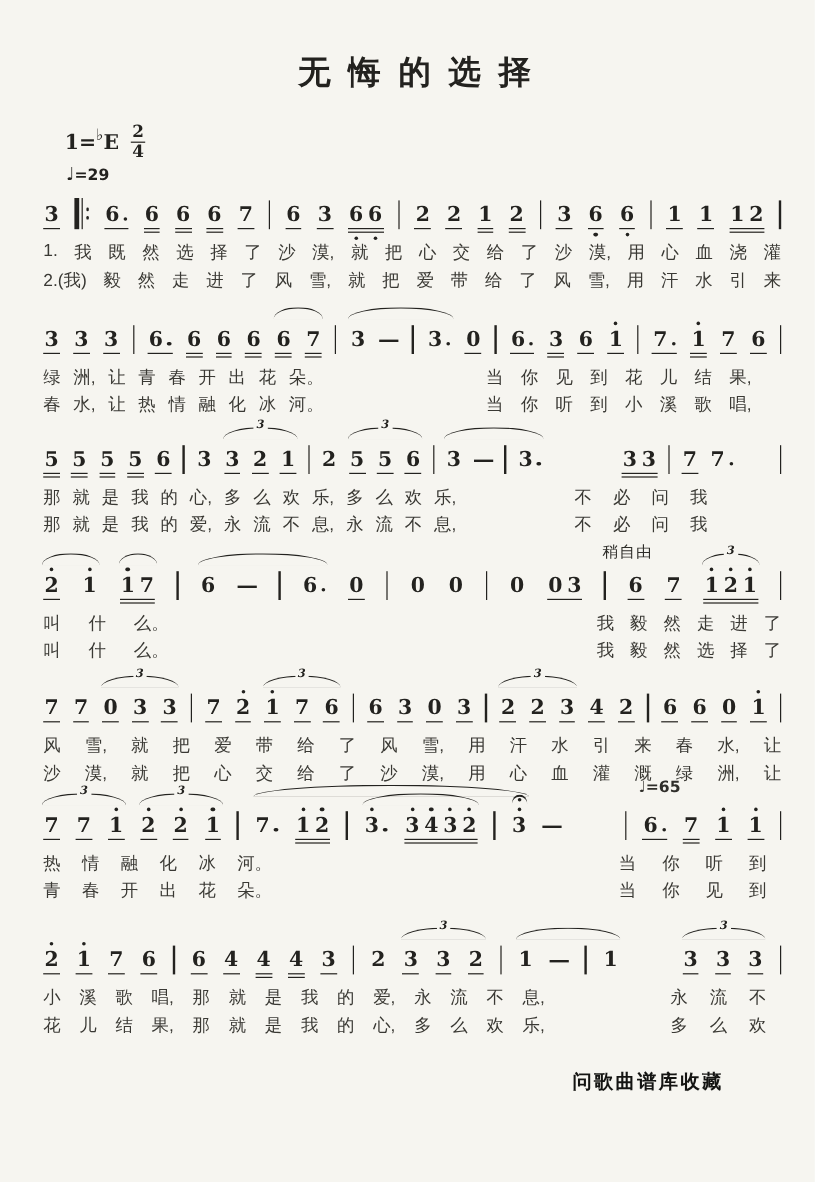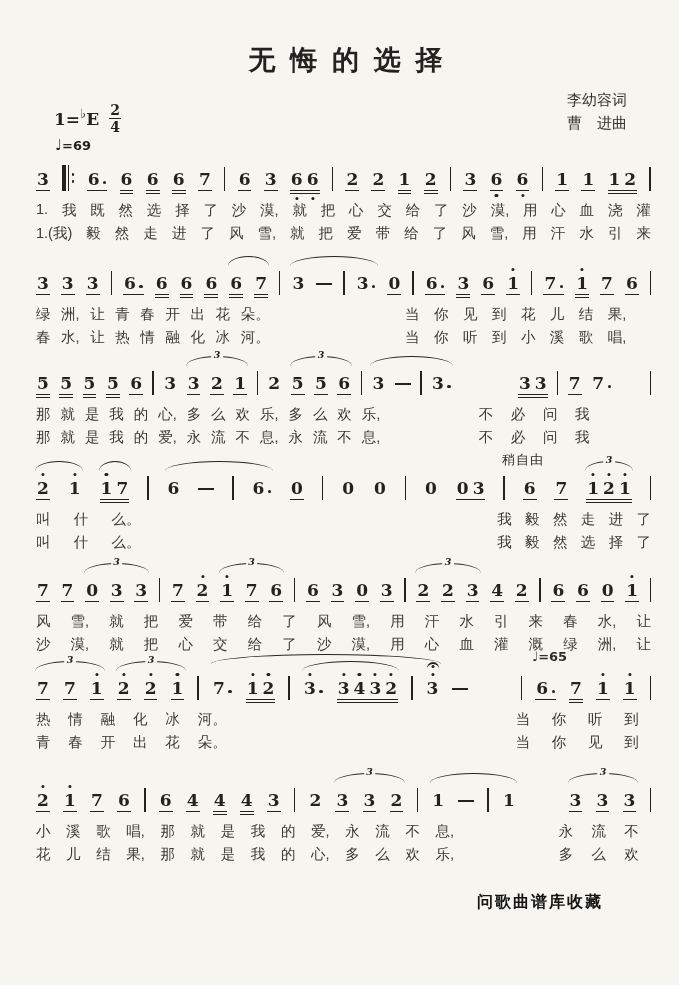--- a/index.html
+++ b/index.html
@@ -62,35 +62,31 @@
   .notes + .lyr{margin-top:13px;}
   .lyr + .lyr{margin-top:3px;}
   .seg{position:absolute;top:0;display:flex;justify-content:space-between;
        white-space:nowrap;}
 </style>
 </head>
 <body>
 
 <div class="page">
   <div class="title">无 悔 的 选 择</div>
-  <div class="credits">
-    <div>李幼容词</div>
-    <div>曹　进曲</div>
-  </div>
   <div class="keysig">
     <span>1=</span>
       <span class="flat">♭</span>
       <span>E</span>
     <span class="frac">
       <span class="num">2</span>
       <span class="den">4</span>
     </span>
   </div>
   <div class="tempo">
-    <span class="g">♩</span><span>=69</span>
+    <span class="g">♩</span><span>=29</span>
   </div>
 
   <div class="float-label freely">稍自由</div>
   <div class="float-label tempo2">
     <span class="g">♩</span><span>=65</span>
   </div>
 
   <div id="systems">
       <div class="sys" style="top: 143px;">
         <div class="notes">
@@ -239,21 +235,21 @@
             <span>漠,</span>
             <span>用</span>
             <span>心</span>
             <span>血</span>
             <span>浇</span>
             <span>灌</span>
           </div>
         </div>
         <div class="lyr">
           <div class="seg" style="left: 0%; width: 100%;">
-            <span>1.(我)</span>
+            <span>2.(我)</span>
             <span>毅</span>
             <span>然</span>
             <span>走</span>
             <span>进</span>
             <span>了</span>
             <span>风</span>
             <span>雪,</span>
             <span>就</span>
             <span>把</span>
             <span>爱</span>

